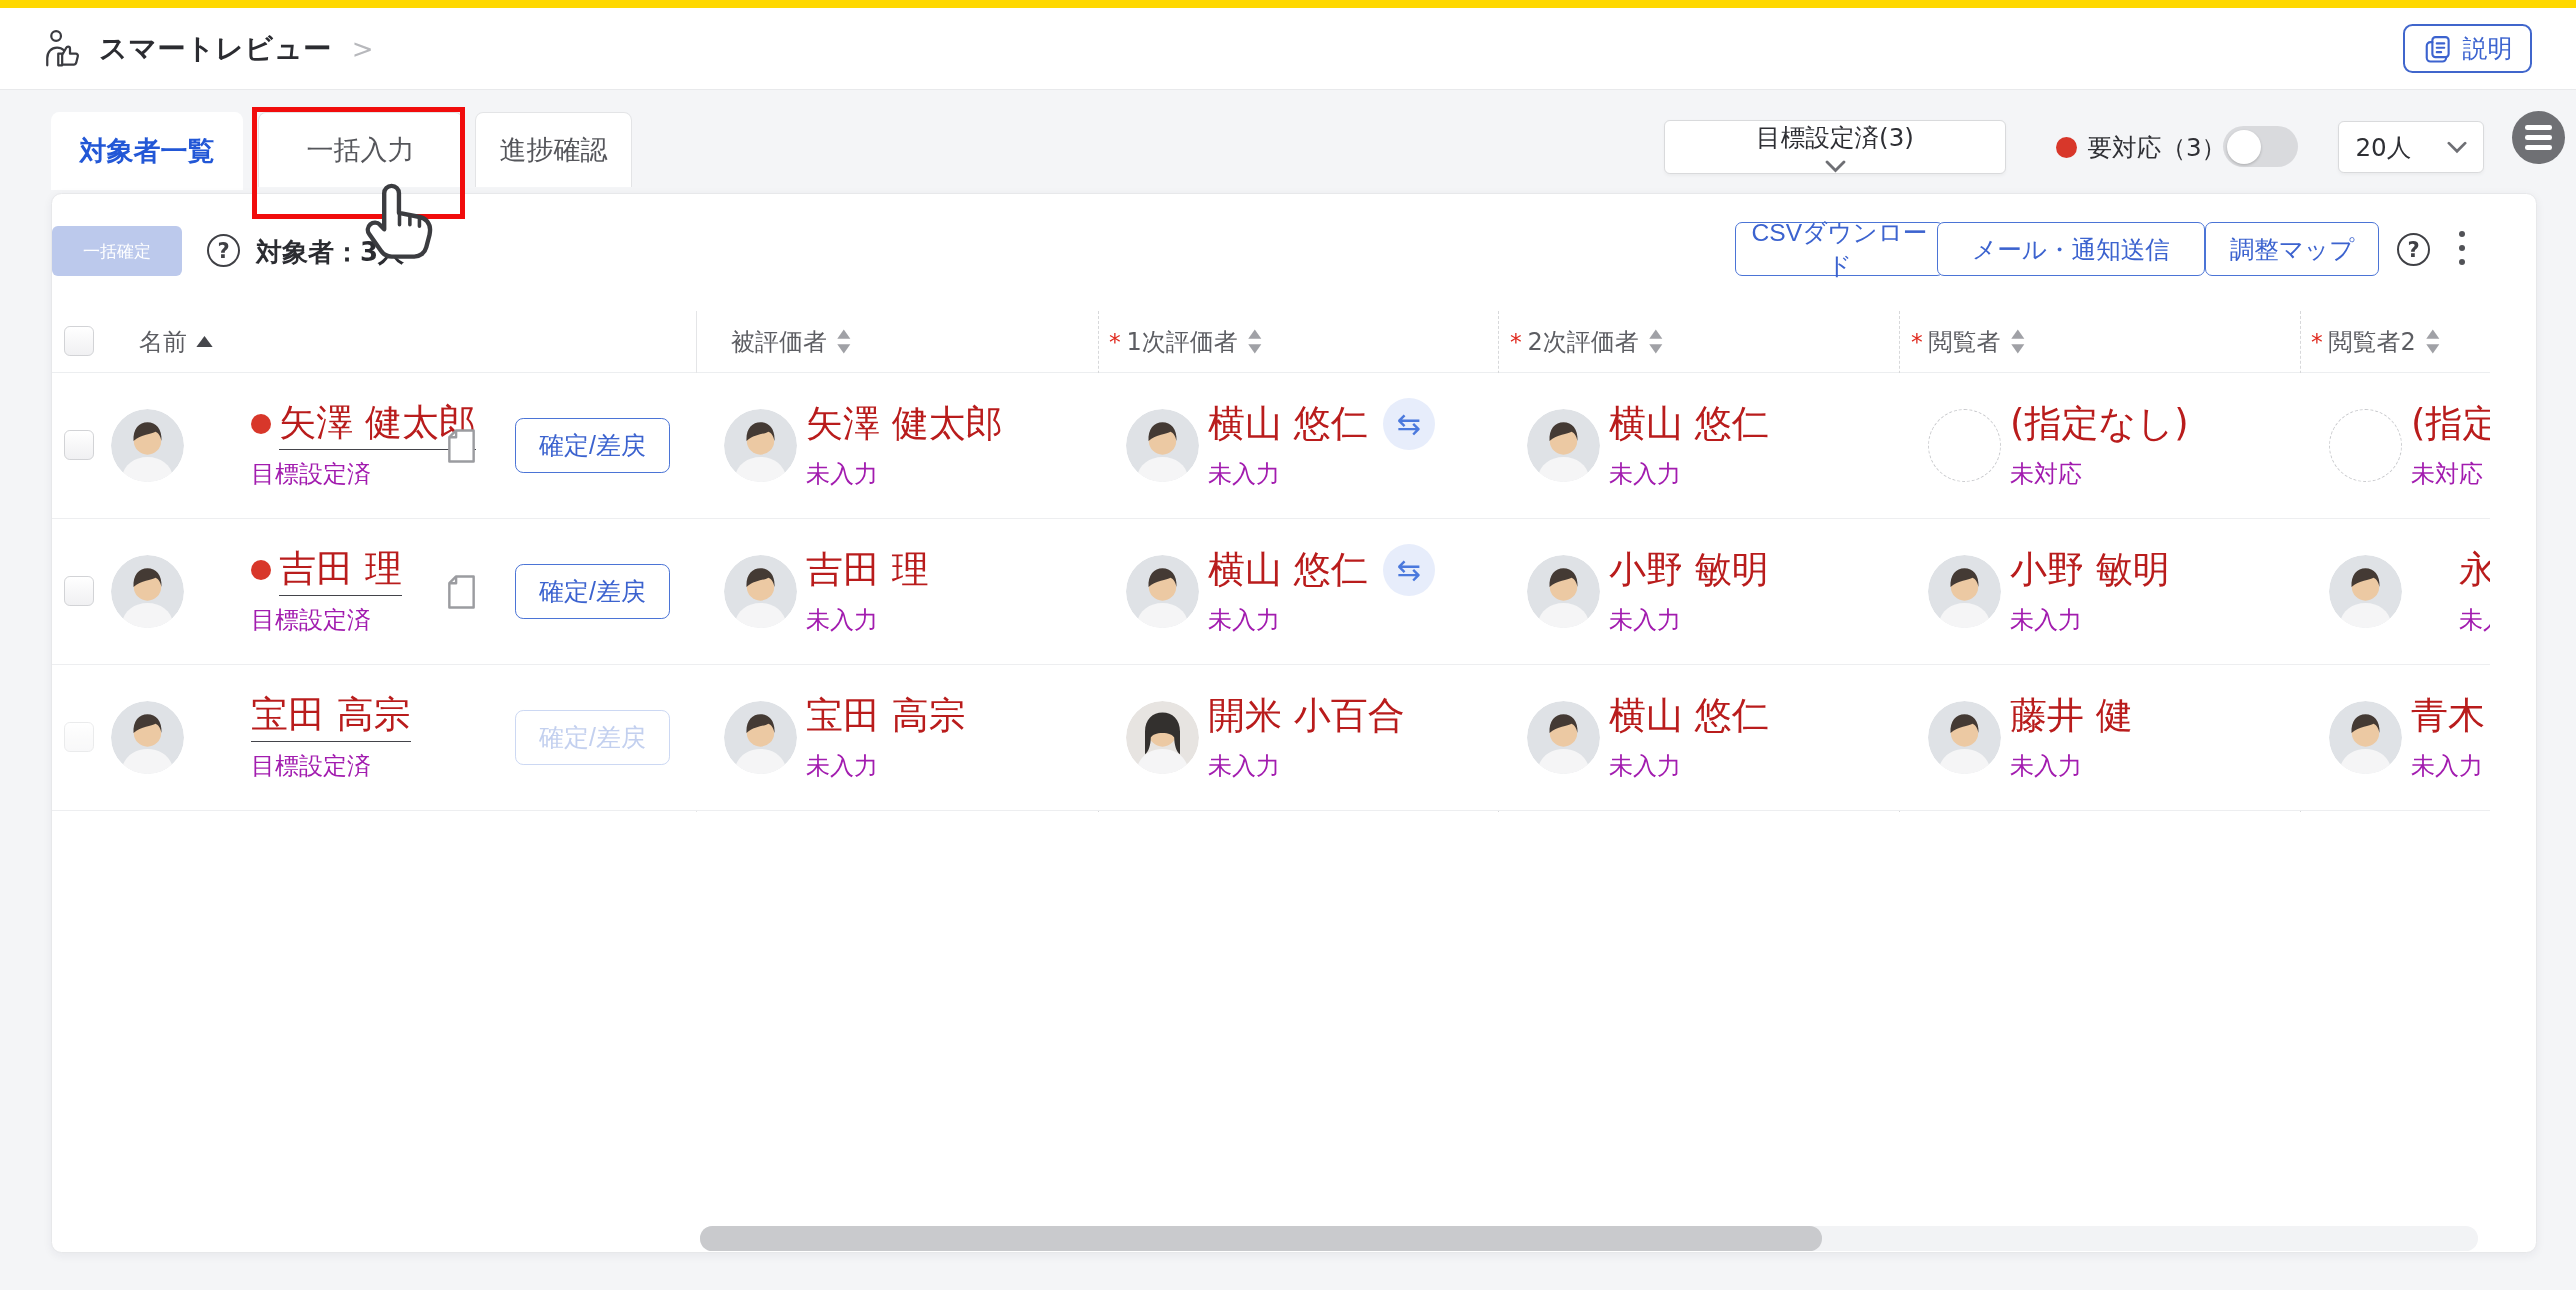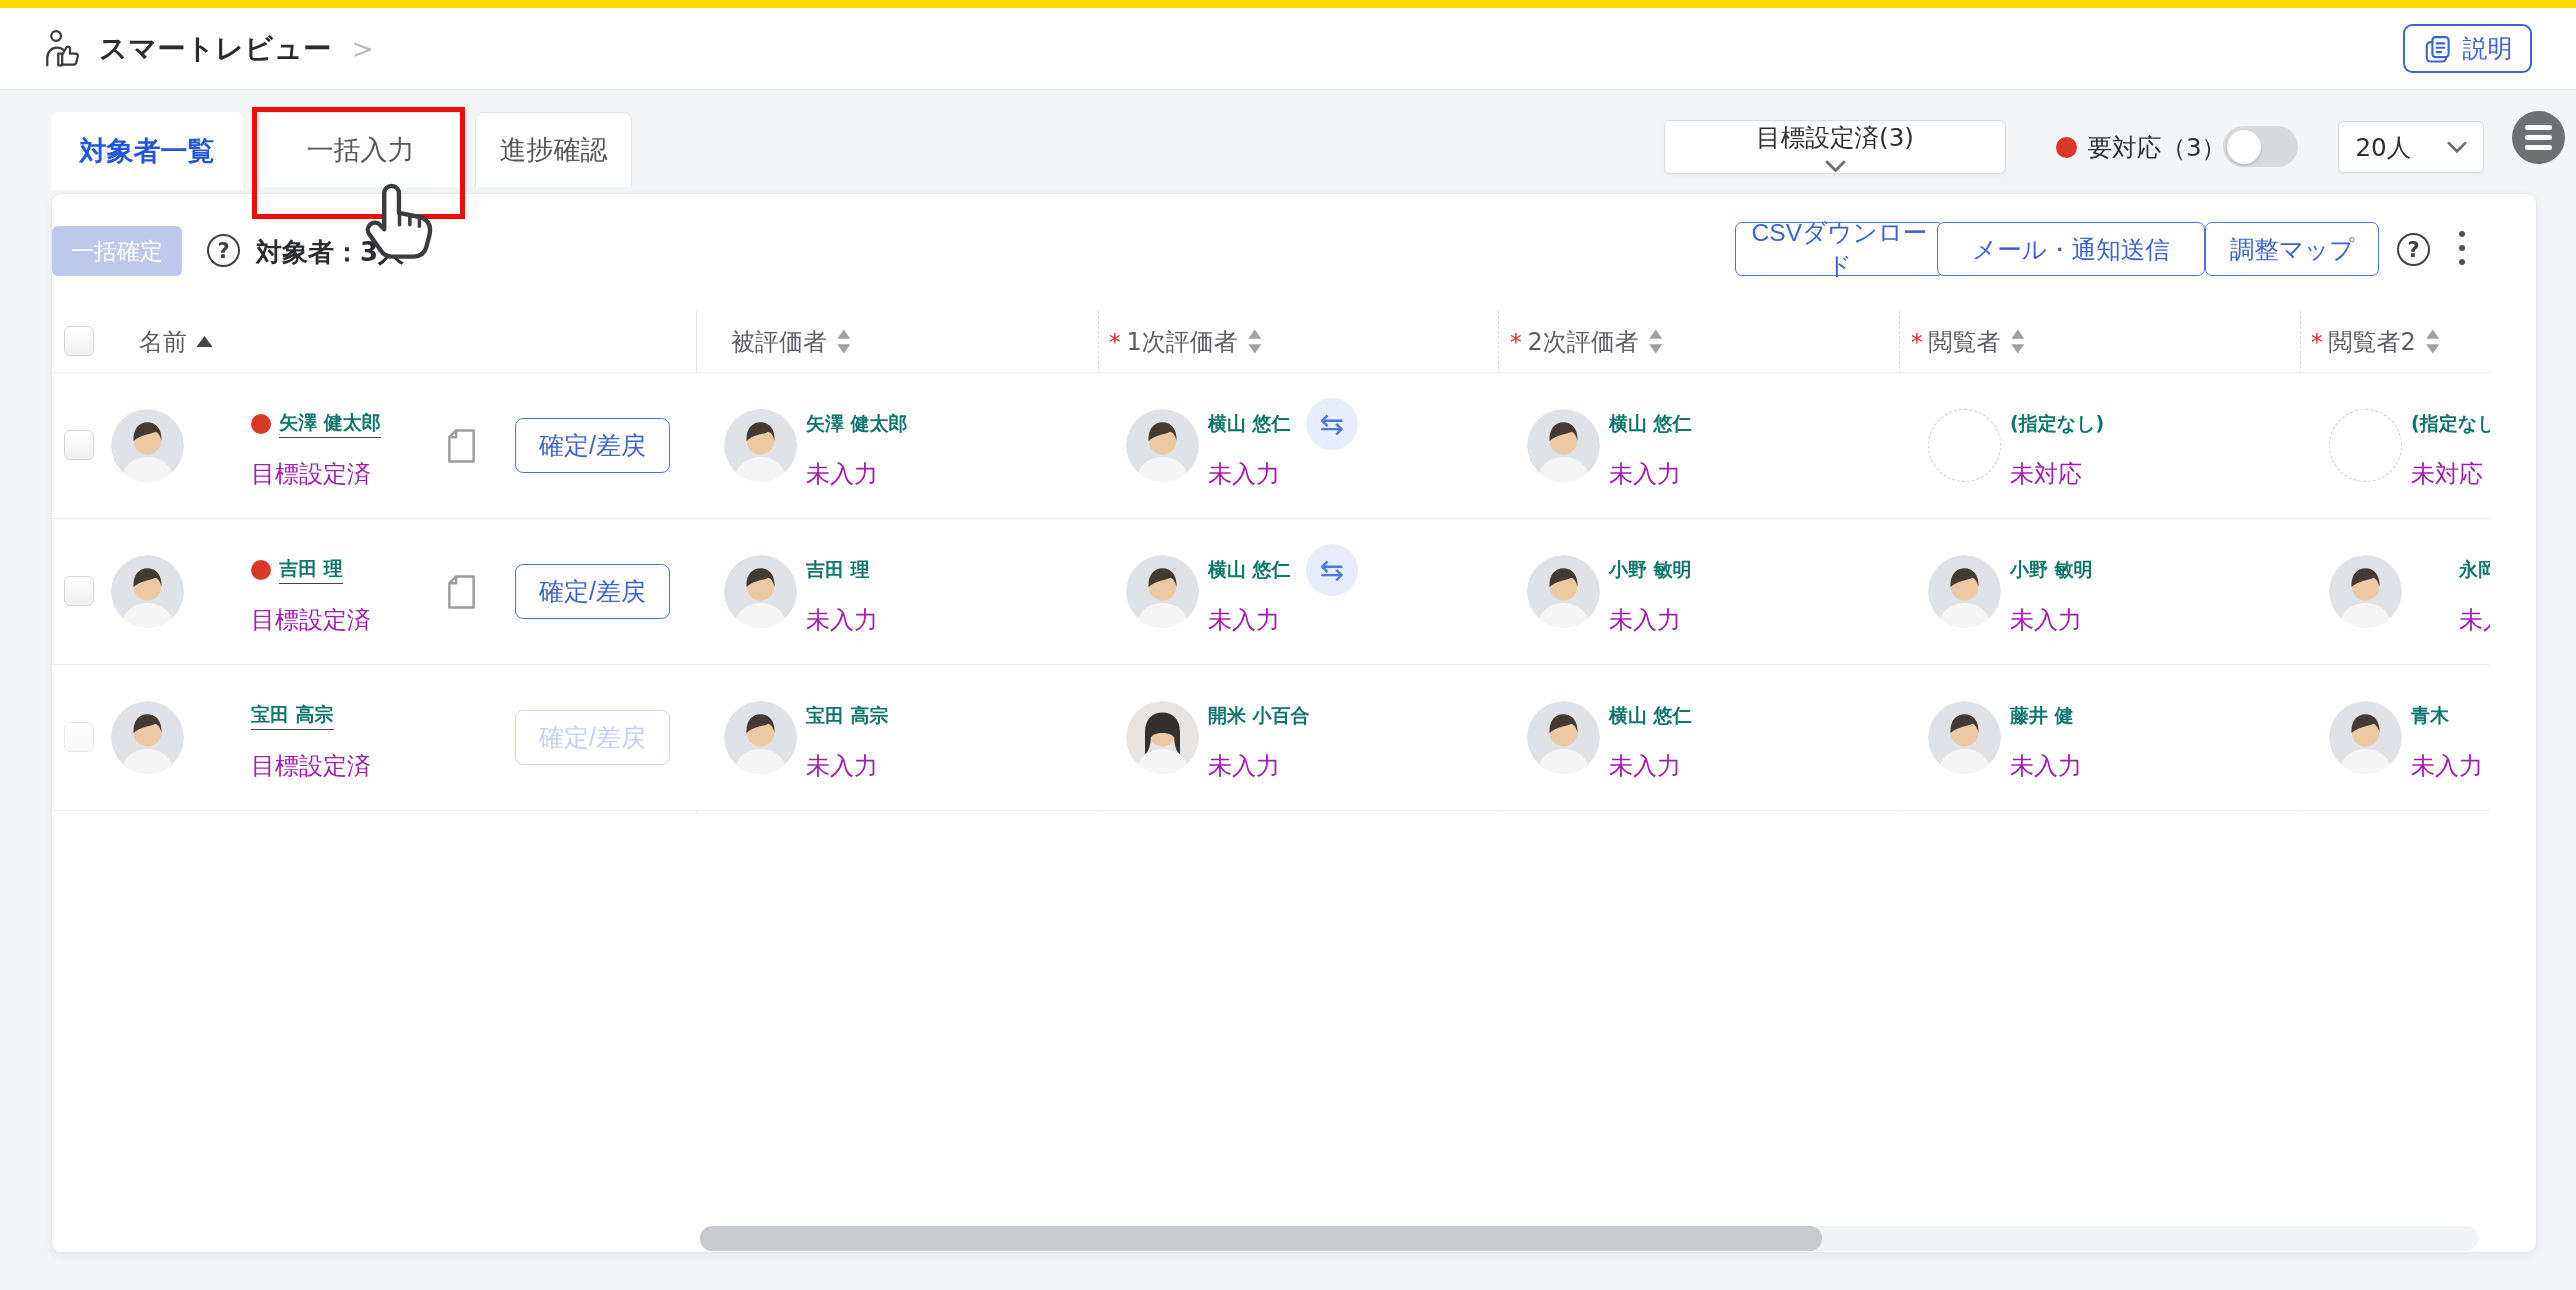--- a/index.html
+++ b/index.html
@@ -27,21 +27,21 @@
   .attn .lbl{font-size:24.6px;color:#2f3035;}
   .toggle{position:absolute;left:2223px;top:126px;width:75px;height:41px;border-radius:21px;background:#d9dadd;cursor:pointer;}
   .toggle .knob{position:absolute;left:4.1px;top:3.5px;width:34px;height:34px;border-radius:50%;background:#fff;box-shadow:0 1.2px 2.9px rgba(0,0,0,.2);}
   .menu-fab{position:absolute;left:2512px;top:111px;width:53px;height:53px;border-radius:50%;background:#6f7074;display:flex;flex-direction:column;align-items:center;justify-content:center;gap:5.9px;cursor:pointer;}
   .menu-fab i{display:block;width:27px;height:4.1px;border-radius:2.3px;background:#fff;}
 
   
   .card{position:absolute;left:51px;top:193px;width:2486px;height:1060px;background:#fff;border:0.6px solid #e7e8ea;border-radius:10.5px;box-shadow:0 2.3px 9.4px rgba(40,40,60,.06);box-sizing:border-box;overflow:hidden;}
 
   
-  .bulk-btn{position:absolute;left:0px;top:32px;width:130px;height:50px;background:#bcc9ec;color:#fff;font-size:23px;border:none;border-radius:5.9px;display:flex;align-items:center;justify-content:center;}
+  .bulk-btn{position:absolute;left:0px;top:32px;width:130px;height:50px;background:#bcc9ec;color:#fff;font-size:17px;border:none;border-radius:5.9px;display:flex;align-items:center;justify-content:center;}
   .qmark{width:33px;height:33px;border:2.3px solid #3f4045;border-radius:50%;color:#3f4045;font-size:21px;font-weight:bold;display:flex;align-items:center;justify-content:center;box-sizing:border-box;background:#fff;cursor:pointer;}
   .count{position:absolute;left:204px;top:41px;font-size:26px;font-weight:bold;color:#2b2c31;}
   .obtn{position:absolute;top:28px;height:54px;background:#fff;border:1.8px solid #4b74d6;border-radius:7px;color:#3c63cf;font-size:24.6px;display:flex;align-items:center;justify-content:center;box-sizing:border-box;cursor:pointer;}
   .kebab{position:absolute;left:2407px;top:37px;width:8.2px;display:flex;flex-direction:column;gap:7.6px;cursor:pointer;}
   .kebab i{width:6.4px;height:6.4px;border-radius:50%;background:#515257;}
 
   
   .table-area{position:absolute;left:0;top:117px;width:2438px;height:943px;overflow:hidden;}
   .thead{position:absolute;left:0;top:0;width:2438px;height:61px;border-bottom:1.2px solid #eceef0;}
   .hcell{position:absolute;top:50%;transform:translateY(-50%);display:flex;align-items:center;gap:8.2px;font-size:24px;color:#5c5d62;white-space:nowrap;cursor:pointer;}
@@ -52,21 +52,21 @@
   .trow{position:relative;width:2438px;height:145px;border-bottom:1.2px solid #edeef0;background:#fff;}
   .cbox{position:absolute;left:11.7px;top:57px;width:30px;height:30px;border:1.2px solid #d2d3d6;border-radius:5.9px;background:linear-gradient(#ffffff,#f0f0f2);box-sizing:border-box;cursor:pointer;}
   .cbox.dim{opacity:.45;}
   .av{width:73px;height:73px;border-radius:50%;overflow:hidden;flex:none;}
   .av svg{display:block;width:100%;height:100%;}
   .av.none{border:1.8px dashed #c9cacd;background:#fff;box-sizing:border-box;}
   .row-av{position:absolute;top:36px;}
   .pblock{position:absolute;top:30px;white-space:nowrap;}
   .pline{display:flex;align-items:center;height:42px;}
   .alertdot{width:20px;height:20px;border-radius:50%;background:#d8372a;margin-right:8.2px;flex:none;}
-  .pname{font-size:19px;color:#0f766e;font-weight:bold;}
+  .pname{font-size:37px;color:#b91c1c;}
   .pname.link{border-bottom:1.8px solid #43444a;padding-bottom:1.8px;cursor:pointer;}
   .pstatus{font-size:24px;color:#a21caf;margin-top:13px;}
   .syncbadge{width:52px;height:52px;border-radius:50%;background:#e7edfb;color:#4b79dd;font-size:29px;display:flex;align-items:center;justify-content:center;margin-left:15px;flex:none;cursor:pointer;}
   .docicon{position:absolute;left:396px;top:56px;cursor:pointer;}
   .act-btn{position:absolute;left:463px;top:45px;width:155px;height:55px;background:#fff;border:1.8px solid #4b74d6;border-radius:8.2px;color:#3c63cf;font-size:25px;display:flex;align-items:center;justify-content:center;box-sizing:border-box;cursor:pointer;}
   .act-btn.disabled{border-color:#ccd8f3;color:#c3d0ef;cursor:default;}
 
   
   .hscroll{position:absolute;left:648px;top:1032px;width:1778px;height:24.6px;border-radius:12.3px;background:#f2f3f5;}
   .hscroll .thumb{position:absolute;left:0;top:0;width:1122px;height:24.6px;border-radius:12.3px;background:#c9cacd;cursor:grab;}

